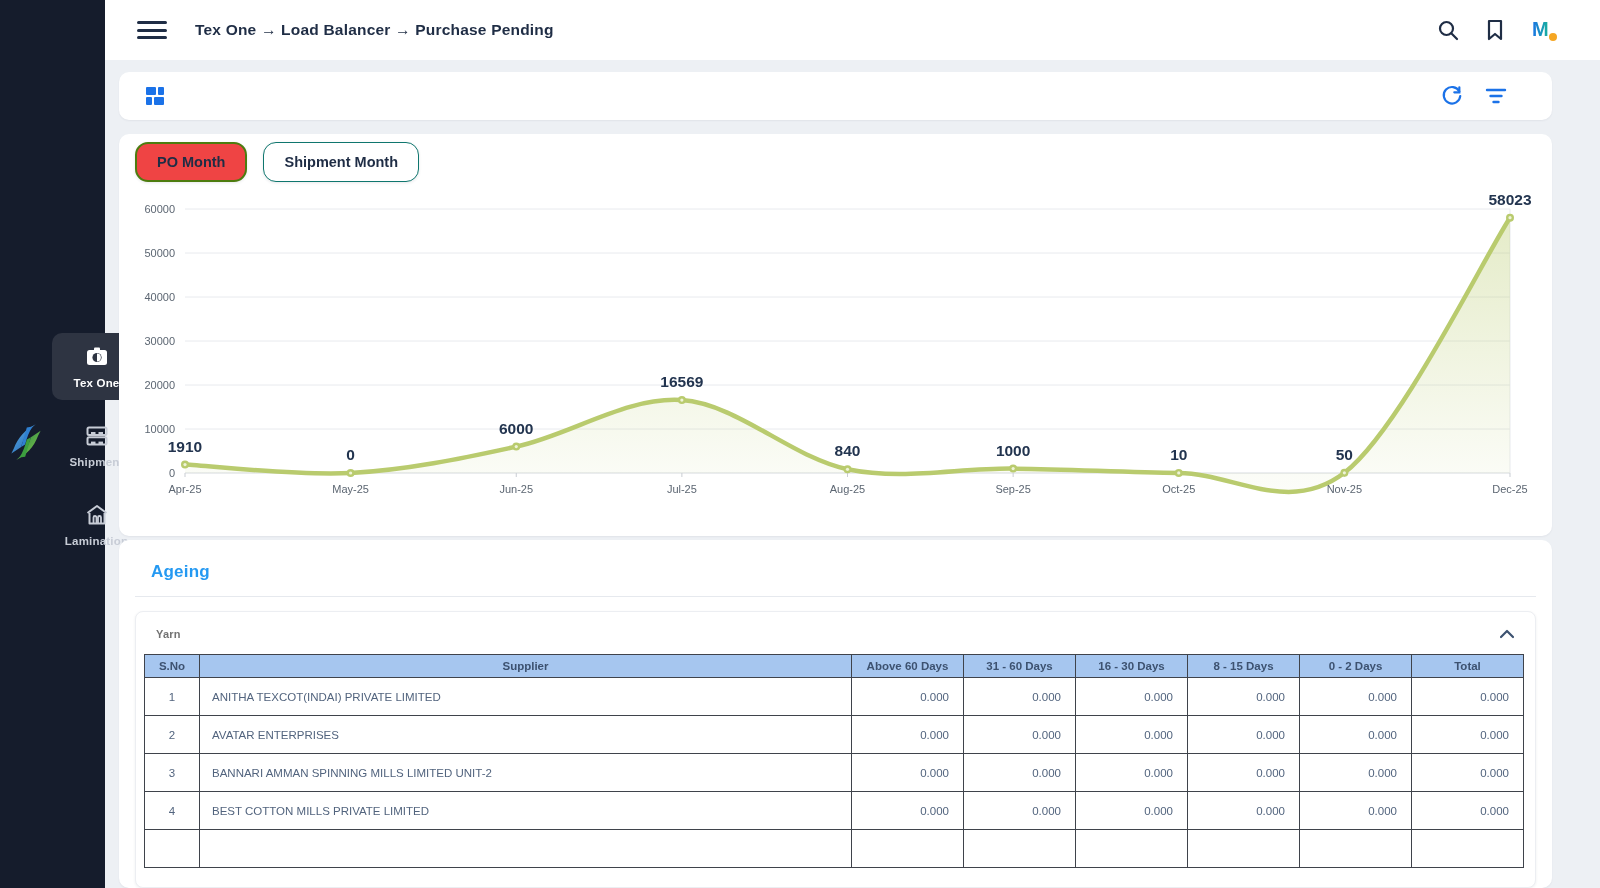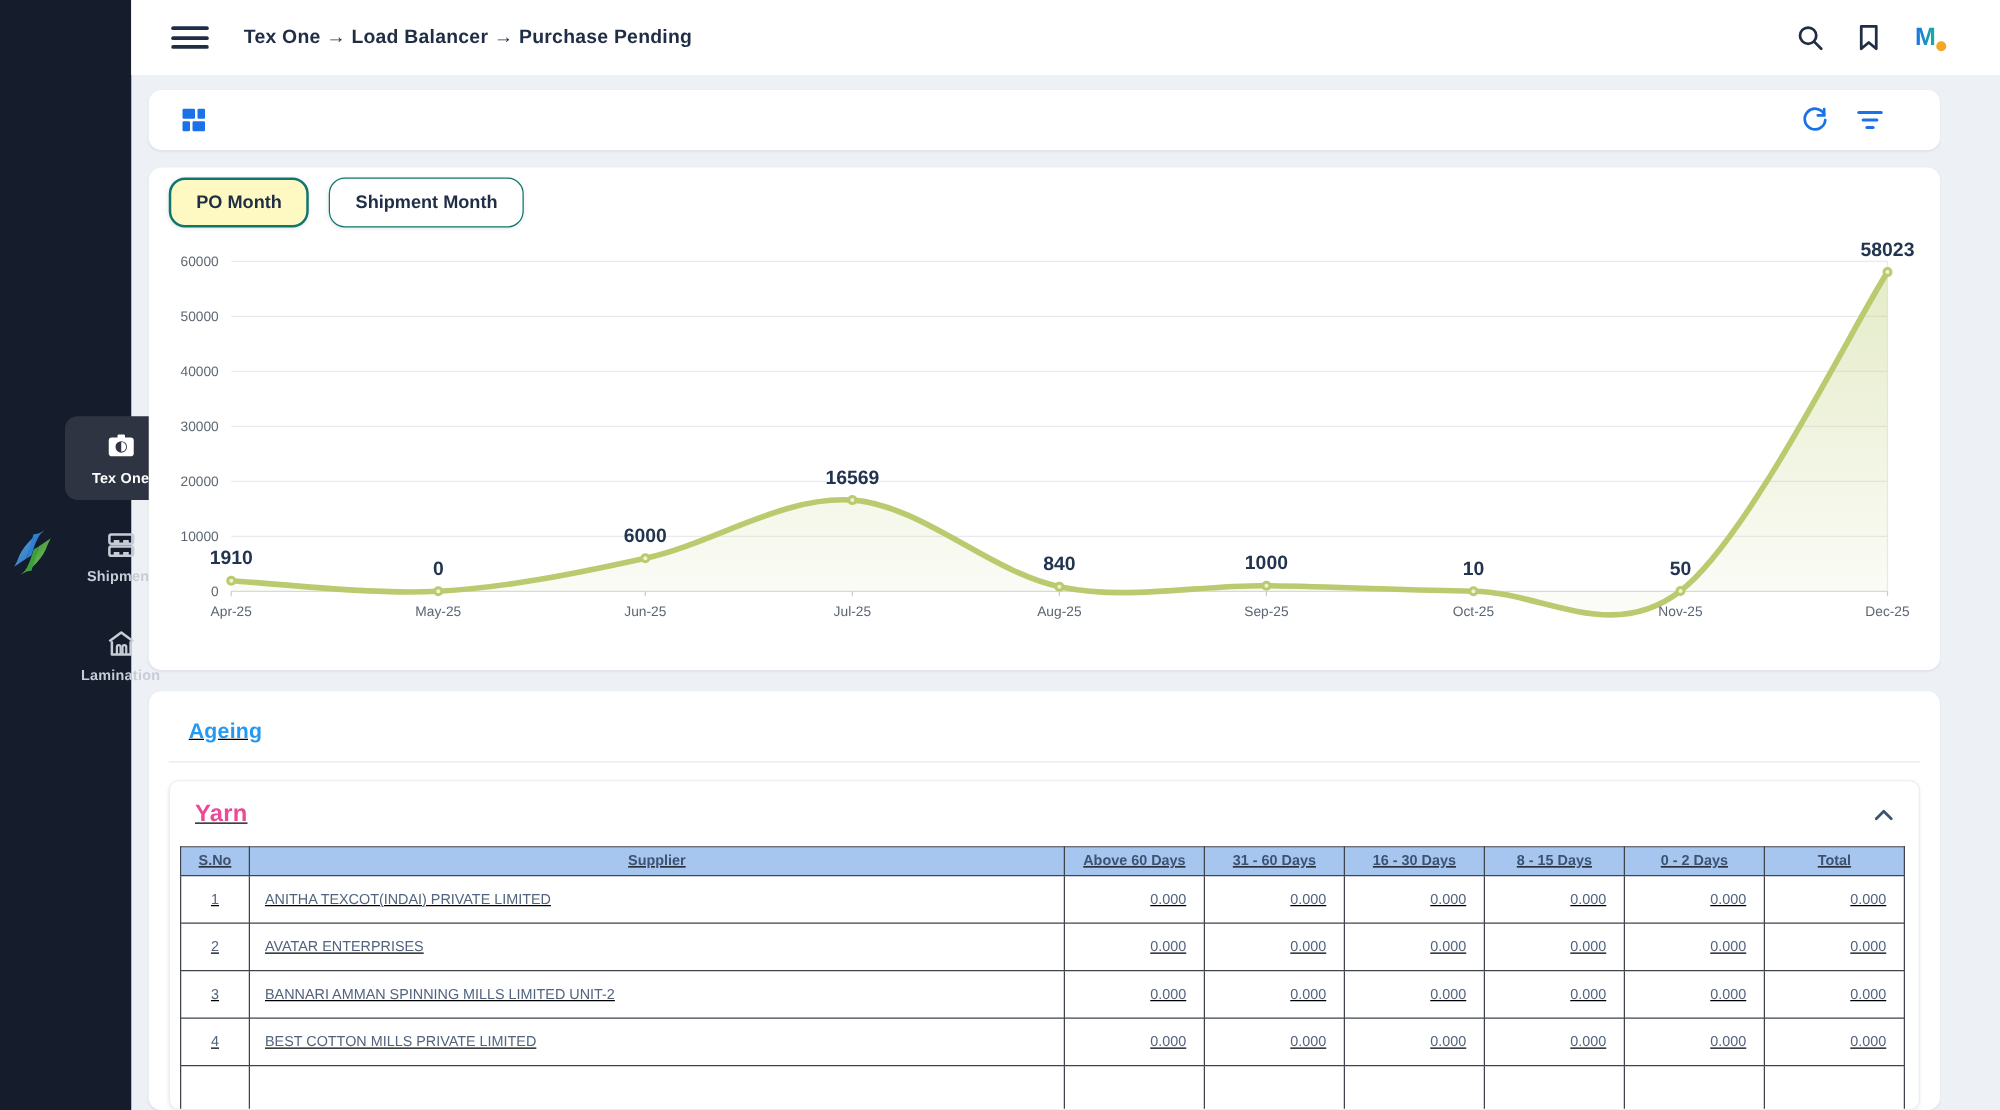--- a/index.html
+++ b/index.html
@@ -34,31 +34,31 @@
   
   .toolbar { height:48px; display:flex; align-items:center; padding:0 45px 0 26px; flex-shrink:0; }
   .toolbar-right { margin-left:auto; display:flex; align-items:center; gap:22px; }
 
   
   .chart-card { margin-top:14px; height:402px; padding:8px 16px 0; flex-shrink:0; }
   .tab-row { display:flex; gap:16px; }
   .tab-btn { height:40px; padding:0 20px; border-radius:13px; display:flex; align-items:center;
     font-size:14.5px; font-weight:bold; color:#1f2d45; cursor:pointer;
     background:#ffffff; border:1px solid #0f766e; box-shadow:0 1px 3px rgba(30,40,60,.10); }
-  .tab-btn.active { background:#fef9c3; border:2px solid #0f766e; }
+  .tab-btn.active { background:#ef4444; border:2px solid #4d7c0f; }
   #chart-svg { margin-top:2px; display:block; }
 
   
-  .ageing-card { margin-top:17px; flex:1; padding:16px 16px 0; display:flex; flex-direction:column; min-height:0;text-decoration:underline; }
+  .ageing-card { margin-top:4px; flex:1; padding:16px 16px 0; display:flex; flex-direction:column; min-height:0; }
   .section-title { font-size:17px; font-weight:bold; color:#2499f2; margin:6px 0 14px 16px; letter-spacing:.2px; }
   .divider { height:1px; background:#e6e9ee; }
   .yarn-card { margin-top:14px; background:#ffffff; border:1px solid #eceef2; border-radius:8px;
     box-shadow:0 1px 3px rgba(30,40,60,.07); padding:12px 14px 0 8px; flex:1; min-height:0; overflow:hidden; }
   .yarn-head { display:flex; align-items:center; justify-content:space-between; padding:4px 6px 14px 12px; }
-  .yarn-title { font-size:19px; font-weight:bold; color:#ec4899; letter-spacing:.2px; }
+  .yarn-title { font-size:11px; font-weight:bold; color:#737373; letter-spacing:.2px; }
   .collapse-btn { cursor:pointer; display:flex; }
 
   .table-wrap { display:flex; align-items:flex-start; }
   table.ageing { border-collapse:collapse; table-layout:fixed; width:1379px; flex-shrink:0;
     border:1.5px solid #3f434b; }
   table.ageing th, table.ageing td { border:1px solid #3f434b; font-size:11.5px; overflow:hidden; white-space:nowrap; }
   table.ageing th { background:#a6c6ef; color:#3d5270; font-weight:bold; height:23px; padding:2px 6px; }
   table.ageing td { height:38px; color:#52647e; padding:2px 12px; background:#fff; }
   td.c-sno { text-align:center; }
   td.c-num { text-align:right; padding-right:14px !important; }

